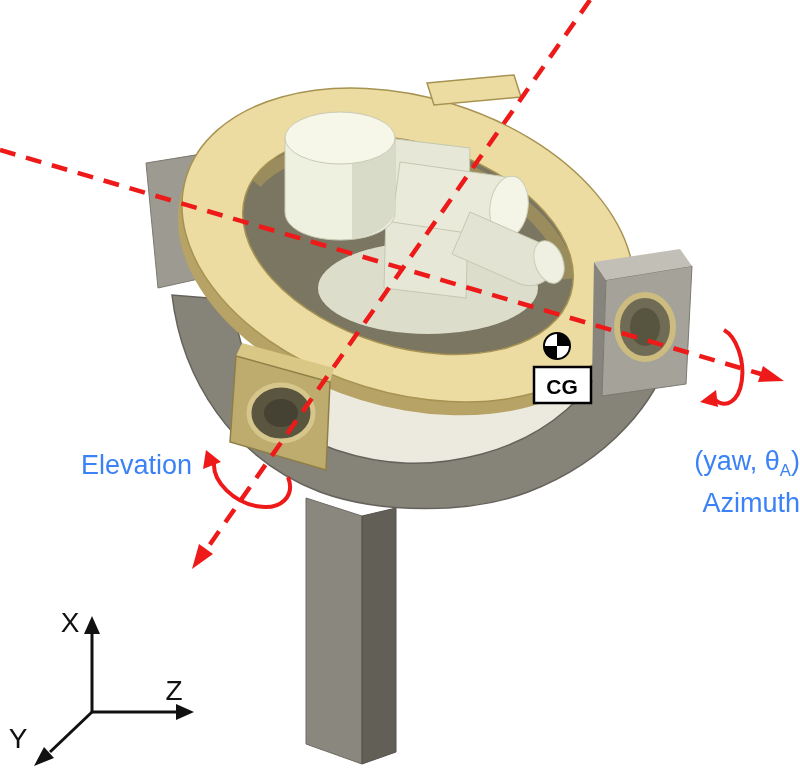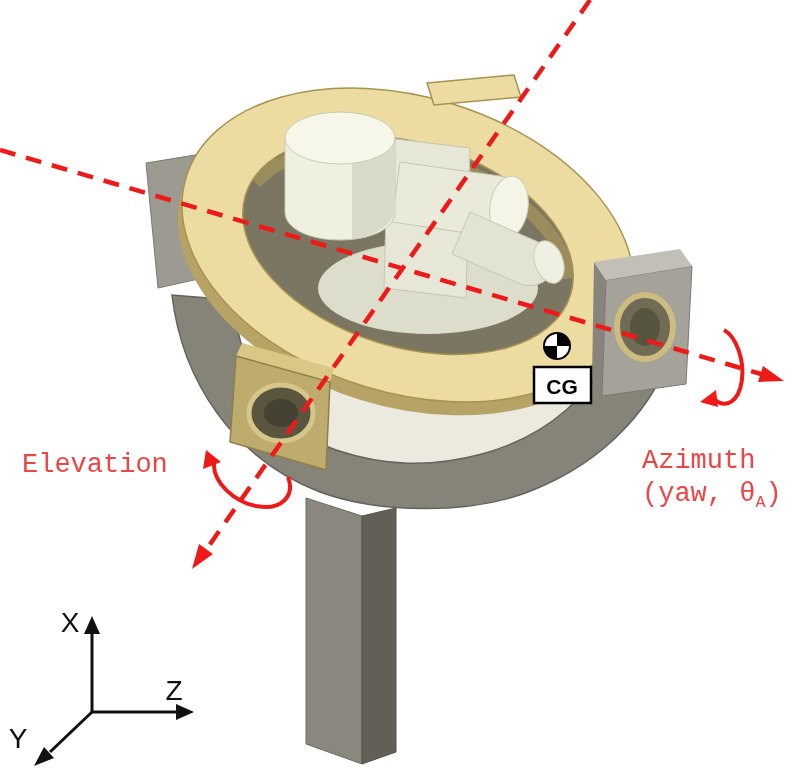--- a/index.html
+++ b/index.html
@@ -1,20 +1,20 @@
 <!DOCTYPE html>
 <html><head>
 <meta charset="utf-8">
 <style>
   html,body{margin:0;padding:0;background:#ffffff;}
   #stage{position:relative;width:800px;height:784px;background:#ffffff;overflow:hidden;
          font-family:"Liberation Sans",sans-serif;}
   #stage svg{position:absolute;left:0;top:0;}
-  .anno-label{position:absolute;font-size:27px;line-height:33px;color:#ef4444;text-align:left;
-              font-family:Liberation Mono, monospace;}
+  .anno-label{position:absolute;font-size:27px;line-height:33px;color:#3b82f6;text-align:right;
+              font-family:Liberation Sans, sans-serif;}
   .anno-label sub{font-size:0.62em;}
   #elev-label{left:22px;top:449px;width:170px;}
   #azim-label{left:642px;top:445px;width:158px;}
 </style>
 </head>
 <body>
 
 <div id="stage">
 <svg width="800" height="784" viewBox="0 0 800 784">
 
@@ -101,16 +101,16 @@
     <text x="18" y="748" text-anchor="middle" stroke="none" font-family="Liberation Sans, sans-serif" font-size="28" fill="#111111">Y</text>
     <text x="174" y="700" text-anchor="middle" stroke="none" font-family="Liberation Sans, sans-serif" font-size="28" fill="#111111">Z</text>
   </g>
 </svg>
 
   <div id="elev-label" class="anno-label">
     <div><span>Elevation</span></div>
   </div>
 
   <div id="azim-label" class="anno-label">
+    <div><span>(yaw, θ</span><sub>A</sub><span>)</span></div>
     <div><span>Azimuth</span></div>
-    <div><span>(yaw, θ</span><sub>A</sub><span>)</span></div>
   </div>
 </div>
 
 </body></html>

